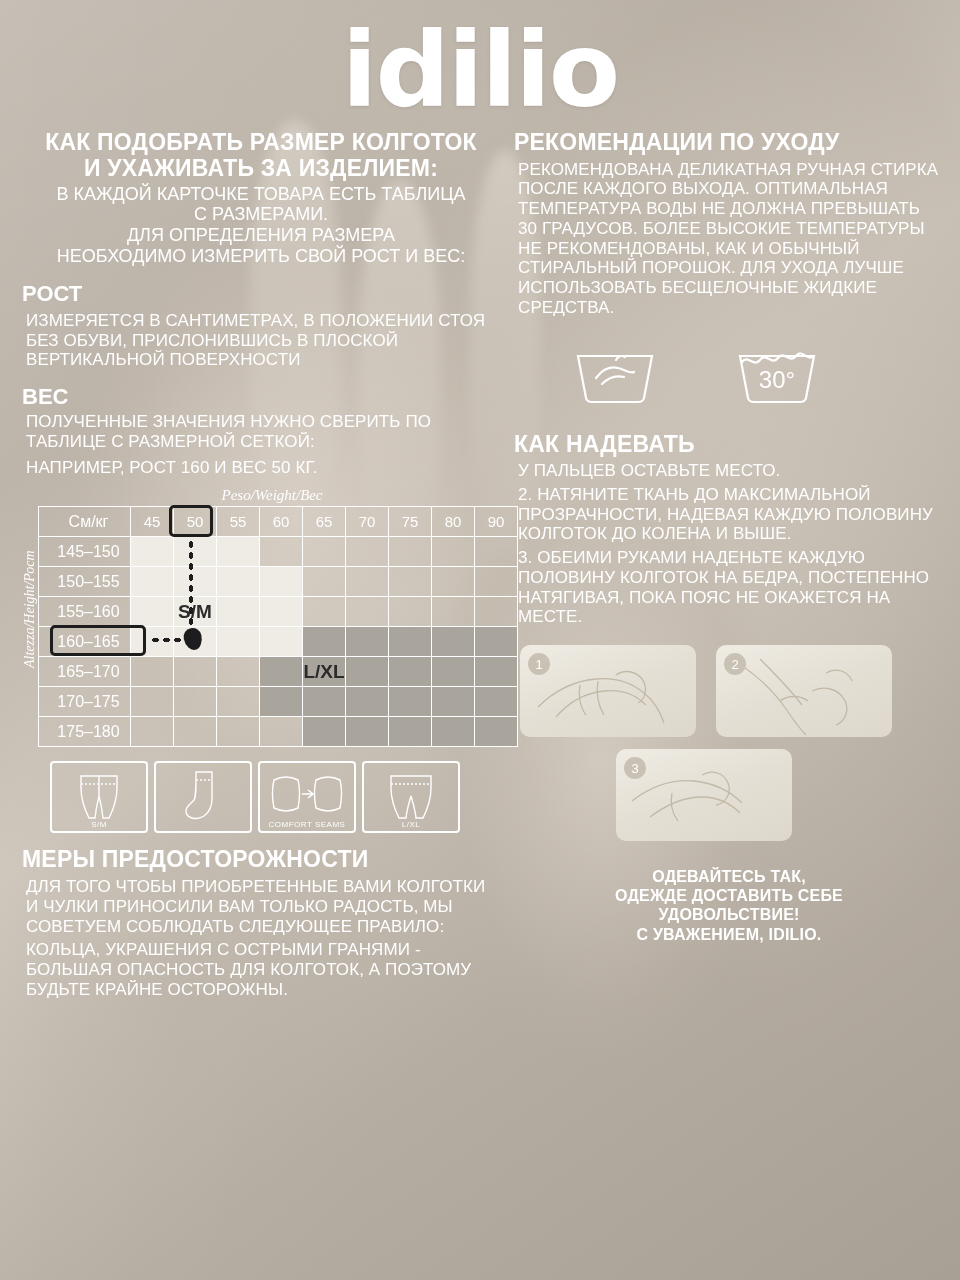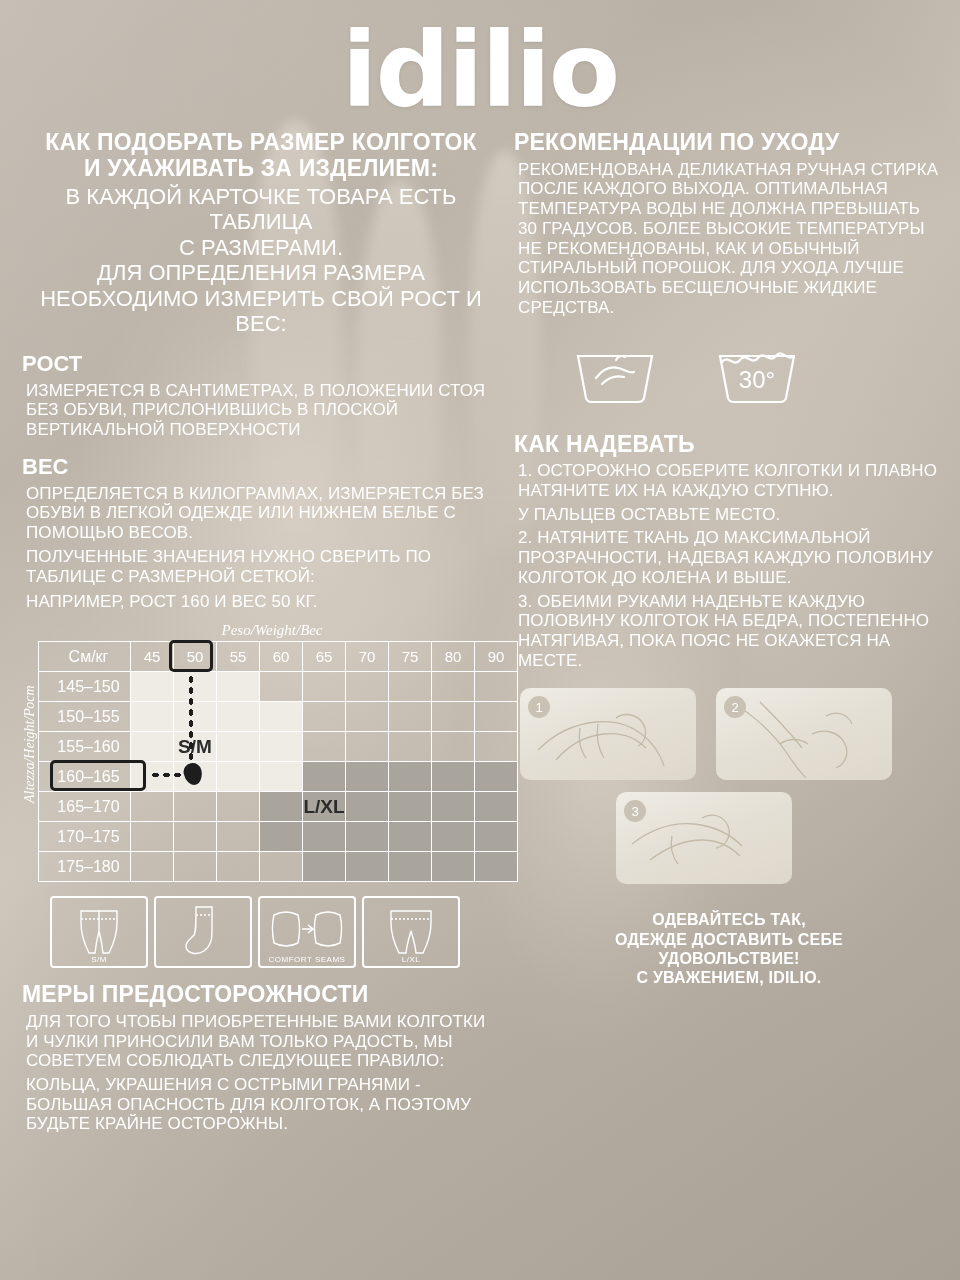--- a/index.html
+++ b/index.html
@@ -77,21 +77,21 @@
     text-transform: uppercase;
   }
   p, .txt {
     font-size: 17px;
     line-height: 1.16;
     margin: 4px;
     letter-spacing: 0.1px;
   }
   .center { text-align:center; }
 
-  .intro { text-align:center; font-size:22px; line-height:1.16; }
+  .intro { text-align:center; font-size:18px; line-height:1.16; }
 
   
   .table-wrap { margin-top: 10px; position: relative; width: 470px; }
   .peso {
     font-family: "Liberation Serif", serif;
     font-style: italic;
     font-size: 15px;
     text-align: center;
     margin-left: 30px;
     margin-bottom: 2px;
@@ -213,21 +213,21 @@
     bottom: 2px;
     width: 100%;
     text-align:center;
     font-size: 8px;
     letter-spacing: 0.5px;
     color: #fff;
   }
   .prod svg { display:block; }
 
   
-  .care-icons { display:flex; gap: 56px; margin: 16px 0 0 58px; }
+  .care-icons { display:flex; gap: 76px; margin: 16px 0 0 58px; }
   .care-icon { width: 86px; height: 72px; position: relative; }
   .care-icon .temp {
     position:absolute;
     bottom: 12px; left:0; width:100%;
     text-align:center;
     font-size: 24px;
     font-weight: 400;
     color:#fff;
   }
 
@@ -293,21 +293,20 @@
         <div>В КАЖДОЙ КАРТОЧКЕ ТОВАРА ЕСТЬ ТАБЛИЦА</div>
         <div>С РАЗМЕРАМИ.</div>
         <div>ДЛЯ ОПРЕДЕЛЕНИЯ РАЗМЕРА</div>
         <div>НЕОБХОДИМО ИЗМЕРИТЬ СВОЙ РОСТ И ВЕС:</div>
       </div>
 
       <h3>РОСТ</h3>
       <p>ИЗМЕРЯЕТСЯ В САНТИМЕТРАХ, В ПОЛОЖЕНИИ СТОЯ БЕЗ ОБУВИ, ПРИСЛОНИВШИСЬ В ПЛОСКОЙ ВЕРТИКАЛЬНОЙ ПОВЕРХНОСТИ</p>
 
       <h3>ВЕС</h3>
-      <p>ОПРЕДЕЛЯЕТСЯ В КИЛОГРАММАХ, ИЗМЕРЯЕТСЯ БЕЗ ОБУВИ В ЛЕГКОЙ ОДЕЖДЕ ИЛИ НИЖНЕМ БЕЛЬЕ С ПОМОЩЬЮ ВЕСОВ.</p>
       <p style="margin-top:2px;">ПОЛУЧЕННЫЕ ЗНАЧЕНИЯ НУЖНО СВЕРИТЬ ПО ТАБЛИЦЕ С РАЗМЕРНОЙ СЕТКОЙ:</p>
       <p style="margin-top:6px;">НАПРИМЕР, РОСТ 160 И ВЕС 50 КГ.</p>
 
       <div class="table-wrap">
         <div class="peso">Peso/Weight/Вес</div>
         <div class="tbl-flex">
           <div class="altezza">Altezza/Height/Рост</div>
           <table>
             <tbody>
                 <tr>
@@ -473,21 +472,20 @@
         <div class="care-icon">
           <svg width="86" height="72" viewBox="0 0 86 72" fill="none" stroke="#ffffff" stroke-width="2.2" stroke-linecap="round">
             <path d="M6 22 H80 L72 64 Q71 68 66 68 H20 Q15 68 14 64 Z"></path>
             <path d="M8 28 C14 20 20 34 26 26 C32 18 38 32 44 24 C50 16 56 30 62 22 C68 14 74 28 79 22"></path>
           </svg>
           <div class="temp">30°</div>
         </div>
       </div>
 
       <h2 style="margin-top:26px;">КАК НАДЕВАТЬ</h2>
-      <p>1. ОСТОРОЖНО СОБЕРИТЕ КОЛГОТКИ И ПЛАВНО НАТЯНИТЕ ИХ НА КАЖДУЮ СТУПНЮ.</p>
       <p>У ПАЛЬЦЕВ ОСТАВЬТЕ МЕСТО.</p>
       <p>2. НАТЯНИТЕ ТКАНЬ ДО МАКСИМАЛЬНОЙ ПРОЗРАЧНОСТИ, НАДЕВАЯ КАЖДУЮ ПОЛОВИНУ КОЛГОТОК ДО КОЛЕНА И ВЫШЕ.</p>
       <p>3. ОБЕИМИ РУКАМИ НАДЕНЬТЕ КАЖДУЮ ПОЛОВИНУ КОЛГОТОК НА БЕДРА, ПОСТЕПЕННО НАТЯГИВАЯ, ПОКА ПОЯС НЕ ОКАЖЕТСЯ НА МЕСТЕ.</p>
 
       <div class="steps">
         <div class="steprow">
           <div class="step">
             <div class="num">1</div>
             <svg viewBox="0 0 176 92" fill="none" stroke="#c3b9a8" stroke-width="1.3">
               <path d="M18 62 C34 46 54 36 76 34 C96 32 112 38 124 48 C134 56 140 66 144 78"></path>

